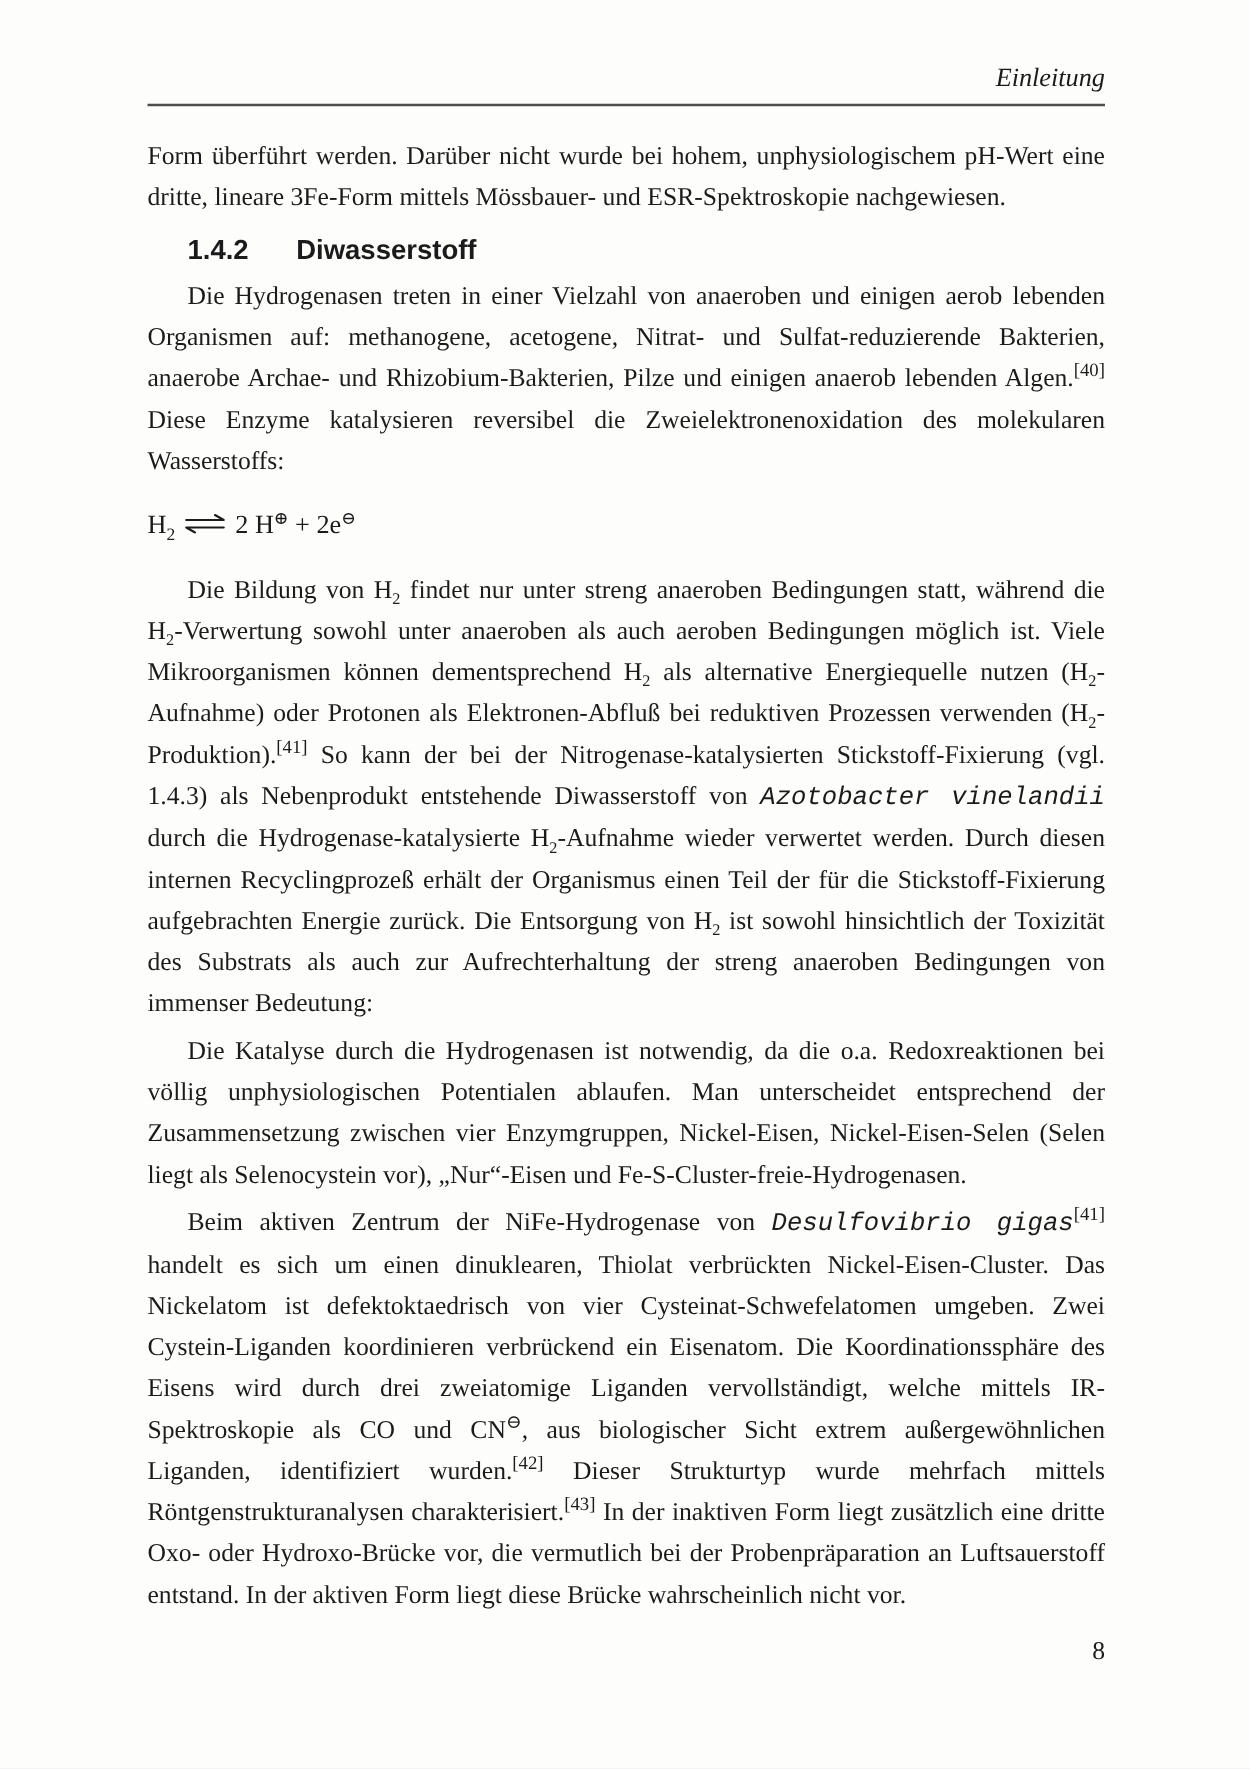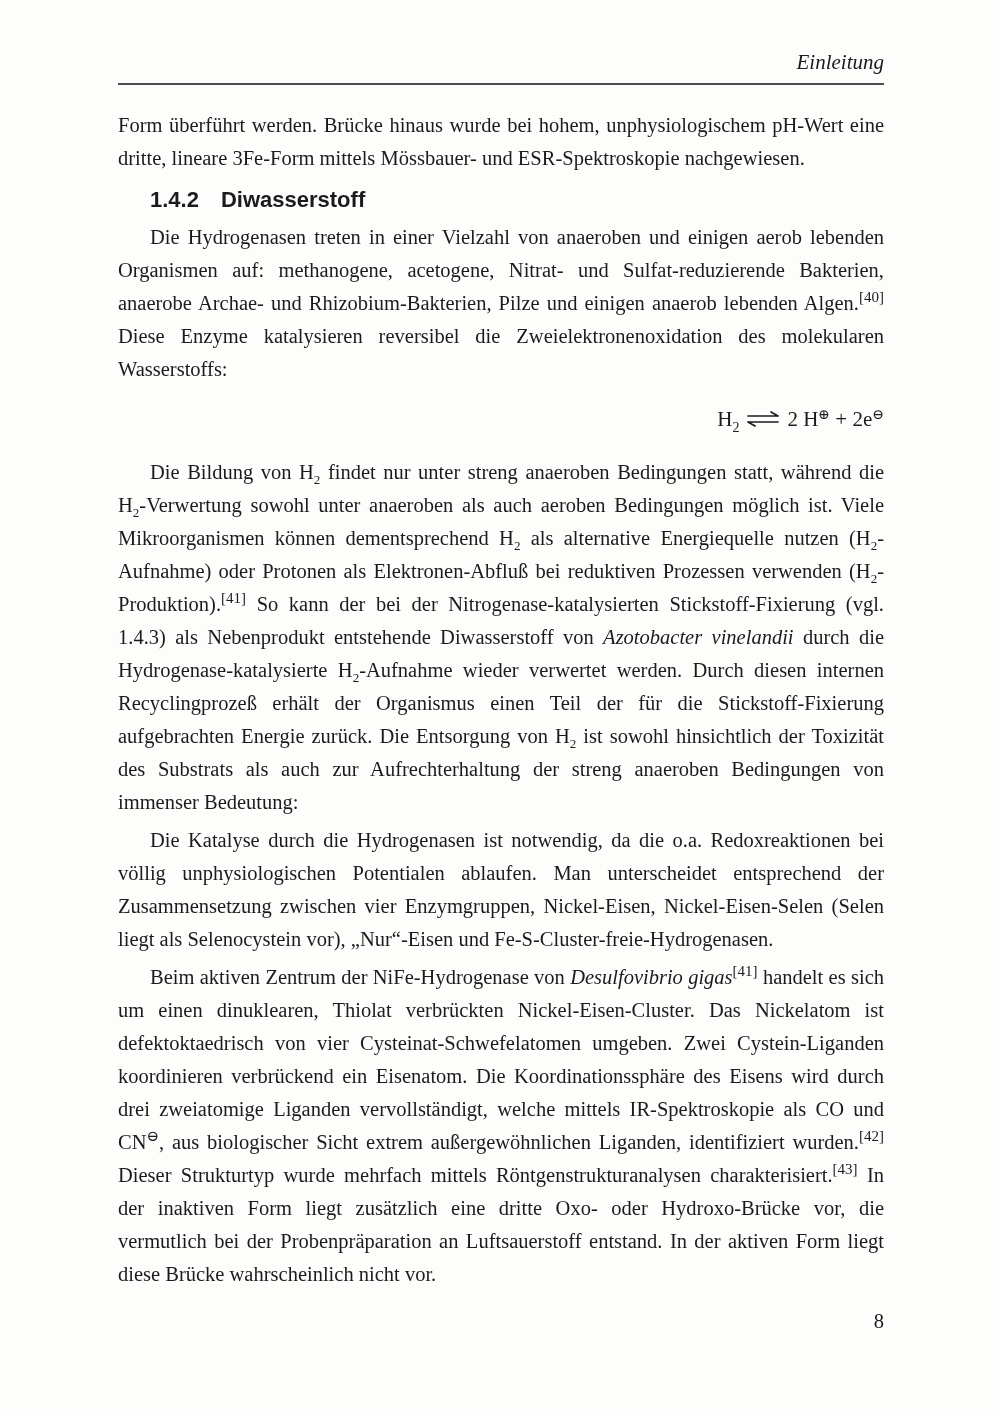--- a/index.html
+++ b/index.html
@@ -45,33 +45,33 @@
   .para sub {
     font-size: 13px;
     line-height: 0;
     vertical-align: -5px;
   }
   .para sup {
     font-size: 15px;
     line-height: 0;
     vertical-align: 8px;
   }
-  .para i { font-style: italic; }
+  .para i { font-style: italic; font-family: Liberation Mono, monospace; }
   
   .section-heading {
     font-family: "Liberation Sans", "DejaVu Sans", sans-serif;
     font-size: 22px;
     font-weight: bold;
     line-height: 26px;
     margin: 12px 0 8px 32px;
   }
-  .section-heading .sec-num { margin-right: 22px; }
+  .section-heading .sec-num { margin-right: 38px; }
   
   .equation {
-    text-align: right;
+    text-align: left;
     font-size: 21px;
     line-height: 26px;
     margin: 20px 0 24px 0;
   }
   .equation sub {
     font-size: 14px;
     line-height: 0;
     vertical-align: -6px;
   }
   .equation sup {
@@ -97,21 +97,21 @@
 
 <div class="page">
 
   <header class="page-header">
     <span class="running-title">Einleitung</span>
     <hr class="header-rule">
   </header>
 
   <main class="page-body">
 
-    <p class="para noindent"><span>Form überführt werden. Brücke hinaus wurde bei hohem, unphysiologischem pH-Wert eine dritte, lineare 3Fe-Form mittels Mössbauer- und ESR-Spektroskopie nachgewiesen.</span></p>
+    <p class="para noindent"><span>Form überführt werden. Darüber nicht wurde bei hohem, unphysiologischem pH-Wert eine dritte, lineare 3Fe-Form mittels Mössbauer- und ESR-Spektroskopie nachgewiesen.</span></p>
 
     <h2 class="section-heading">
       <span class="sec-num">1.4.2</span><span>Diwasserstoff</span>
     </h2>
 
     <p class="para"><span>Die Hydrogenasen treten in einer Vielzahl von anaeroben und einigen aerob lebenden Organismen auf: methanogene, acetogene, Nitrat- und Sulfat-reduzierende Bakterien, anaerobe Archae- und Rhizobium-Bakterien, Pilze und einigen anaerob lebenden Algen.</span><sup>[40]</sup><span> Diese Enzyme katalysieren reversibel die Zweielektronenoxidation des molekularen Wasserstoffs:</span></p>
 
     <div class="equation"><span>H</span><sub>2</sub><svg width="36" height="16" viewBox="0 0 36 16" class="eq-arrow">
           <path d="M3 5 H33 M33 5 L26 1 M3 11 H33 M3 11 L10 15" fill="none" stroke="#1b1b1b" stroke-width="1.7" stroke-linecap="round"></path>
         </svg><span>2 H</span><sup>⊕</sup><span> + 2e</span><sup>⊖</sup></div>

